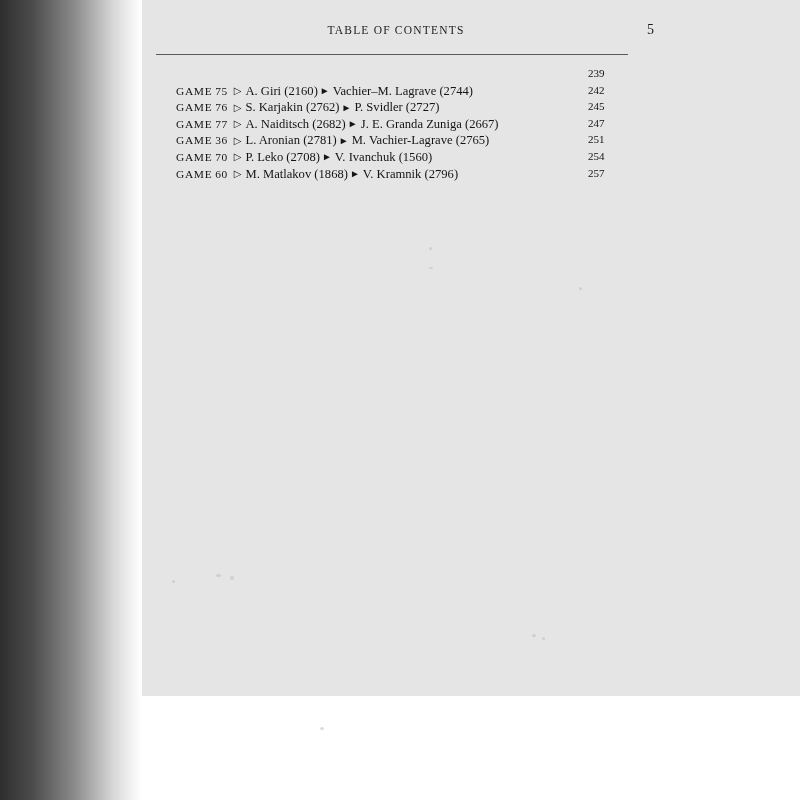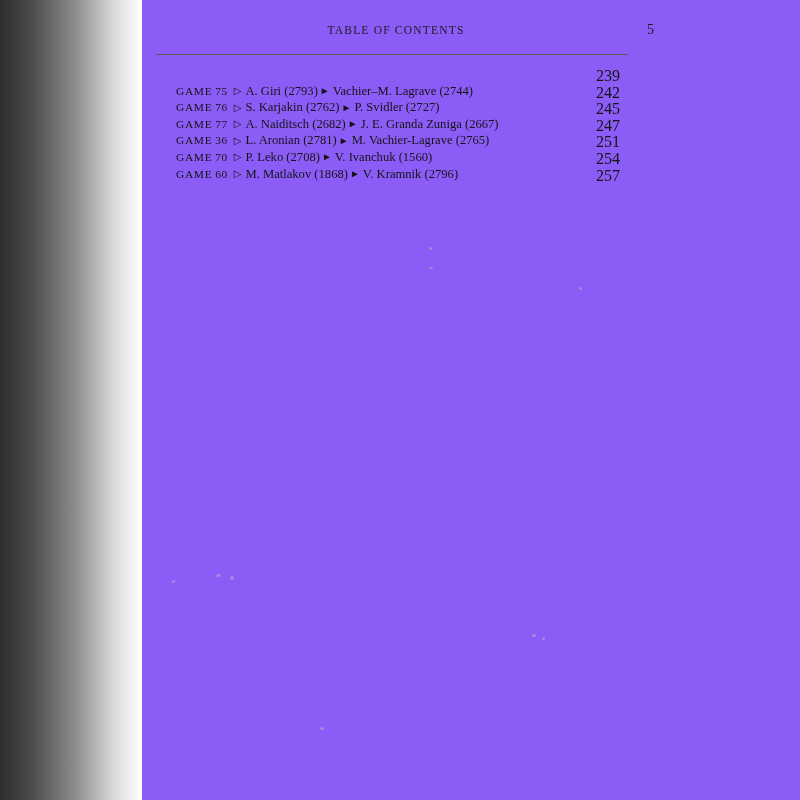--- a/index.html
+++ b/index.html
@@ -29,22 +29,22 @@
     top: 0;
     width: 142px;
     height: 800px;
     background: linear-gradient(to right, #2e2e2e 0%, #4a4a4a 22%, #8a8a8a 52%, #d8d8d8 80%, #f7f7f7 95%, #ffffff 100%);
   }
   .page-body {
     position: absolute;
     left: 142px;
     top: 0;
     width: 658px;
-    height: 800px;
-    background: #8b5cf6;
+    height: 696px;
+    background: #e5e5e5;
   }
 
   .content {
     position: absolute;
     left: 14px;
     top: 22px;
     width: 480px;
   }
 
   
@@ -122,22 +122,22 @@
     font-size: 10px;
     color: #141414;
     position: relative;
     top: -0.5px;
   }
   .toc-page {
     position: absolute;
     right: 0;
     top: 0;
     width: 40px;
-    text-align: center;
-    font-size: 16px;
+    text-align: left;
+    font-size: 11px;
     color: #141414;
   }
 
   
   .speck {
     position: absolute;
     background: #b9b9b9;
     border-radius: 50%;
     opacity: 0.5;
   }
@@ -158,21 +158,21 @@
       <div class="rule"></div>
 
       <div class="toc">
 
         <div class="toc-row">
           <span class="toc-page">239</span>
         </div>
 
         <div class="toc-row">
           <span class="toc-left">
-            <span class="game-label">GAME</span><span class="game-num">75</span><span class="marker">▷</span><span class="player">A. Giri (2793)</span><span class="mid-marker">►</span><span class="player">Vachier–M. Lagrave (2744)</span>
+            <span class="game-label">GAME</span><span class="game-num">75</span><span class="marker">▷</span><span class="player">A. Giri (2160)</span><span class="mid-marker">►</span><span class="player">Vachier–M. Lagrave (2744)</span>
           </span>
           <span class="toc-page">242</span>
         </div>
 
         <div class="toc-row">
           <span class="toc-left">
             <span class="game-label">GAME</span><span class="game-num">76</span><span class="marker">▷</span><span class="player">S. Karjakin (2762)</span><span class="mid-marker">►</span><span class="player">P. Svidler (2727)</span>
           </span>
           <span class="toc-page">245</span>
         </div>

